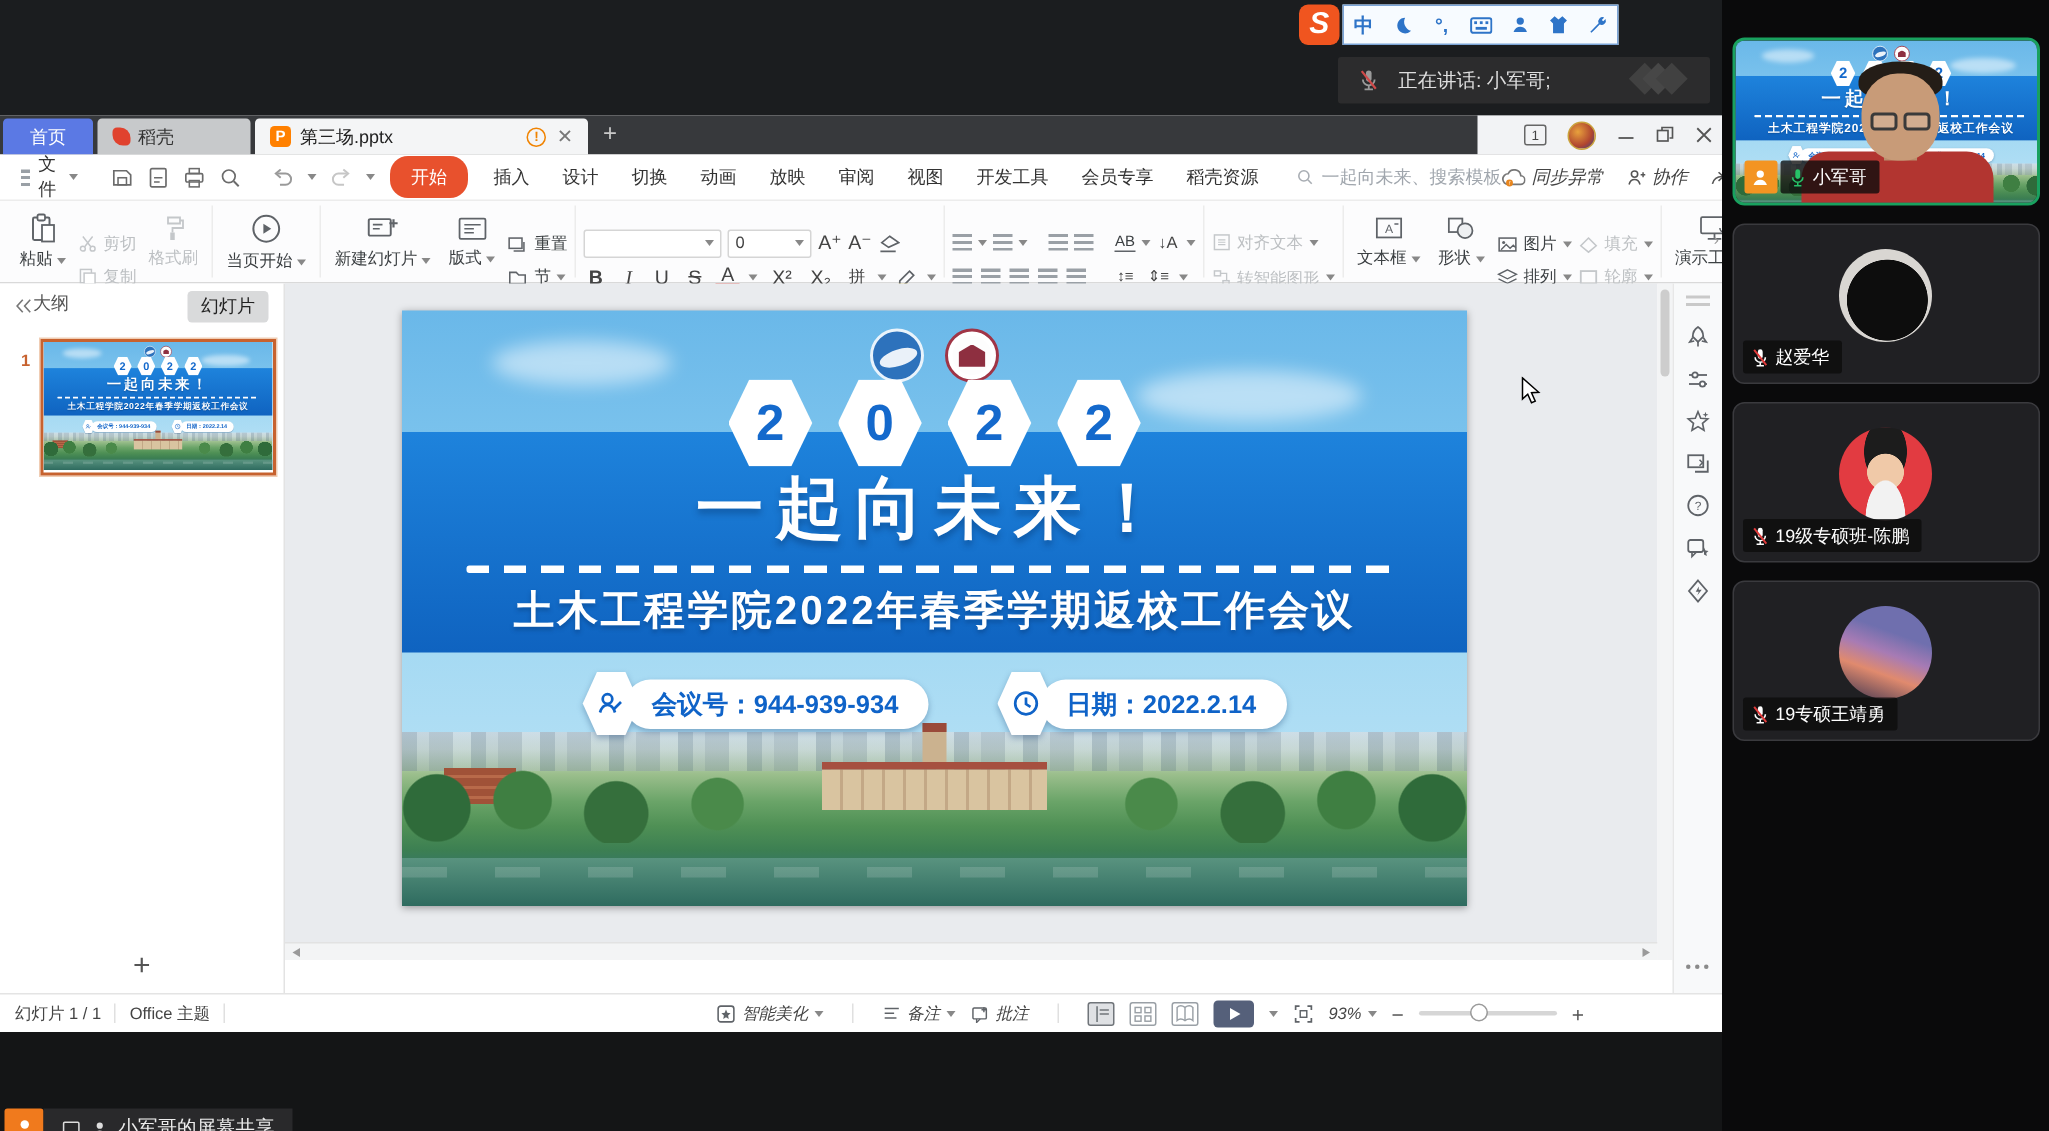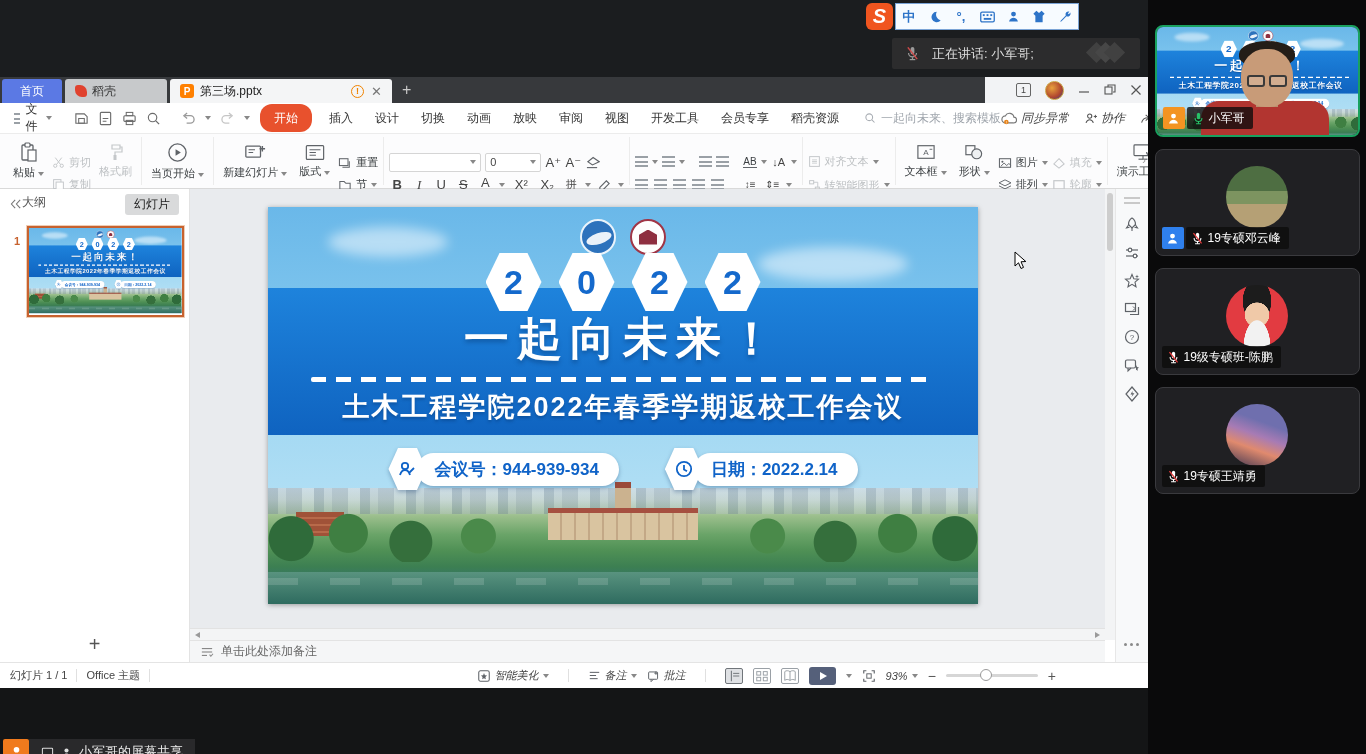--- a/index.html
+++ b/index.html
@@ -800,29 +800,20 @@
           <path d="M8 1 14 8 8 15 2 8z" fill="none" stroke="#5f6368" stroke-width="1.2"></path>
           <path d="M8.5 5 6.5 8.5h2L7.5 11l3-3.8H8.5z" fill="#5f6368"></path>
         </svg>
       <div class="dots3">
           <i></i>
           <i></i>
           <i></i>
         </div>
     </div>
 
-    <div class="notesbar">
-      <svg width="14" height="12" viewBox="0 0 16 14">
-          <line x1="2" y1="3" x2="14" y2="3" stroke="#888" stroke-width="1.3"></line>
-          <line x1="2" y1="7" x2="14" y2="7" stroke="#888" stroke-width="1.3"></line>
-          <line x1="2" y1="11" x2="8" y2="11" stroke="#888" stroke-width="1.3"></line>
-          <path d="M11 10l1.5 2 2.5-3" fill="none" stroke="#888" stroke-width="1.2"></path>
-        </svg>
-      <span>单击此处添加备注</span>
-    </div>
 
     <div class="statusbar">
       <span>幻灯片 1 / 1</span>
       <span class="sb-sep"></span>
       <span>Office 主题</span>
       <span class="sb-sep"></span>
       <div class="sb-right">
         <div class="mitem">
           <svg width="14" height="14" viewBox="0 0 16 16">
               <rect x="2" y="2" width="12" height="12" rx="2" fill="none" stroke="#5f6368" stroke-width="1.2"></rect>
@@ -991,42 +982,36 @@
               <rect x="6" y="1.5" width="4" height="8" rx="2" fill="#27c268"></rect>
               <path d="M3.8 8a4.2 4.2 0 0 0 8.4 0" stroke="#27c268" stroke-width="1.3" fill="none"></path>
               <line x1="8" y1="12.5" x2="8" y2="15" stroke="#27c268" stroke-width="1.3"></line>
               <line x1="5" y1="15" x2="11" y2="15" stroke="#27c268" stroke-width="1.3"></line>
             </svg>
           <span class="nm">小军哥</span>
         </div>
       </div>
     </div>
 
-
     <div class="tile">
-      <div class="avatar-c a-deng"></div>
+      <div class="avatar-c a-zhao"></div>
       <div class="badge-row">
-        <div class="role-badge blue">
-          <svg width="13" height="13" viewBox="0 0 16 16">
-              <circle cx="8" cy="5" r="3" fill="#fff"></circle>
-              <path d="M2.5 14c.9-3 3-4.4 5.5-4.4s4.6 1.4 5.5 4.4z" fill="#fff"></path>
-            </svg>
-        </div>
         <div class="name-bar">
           <svg width="13" height="15" viewBox="0 0 16 17">
               <rect x="6" y="1.5" width="4" height="8" rx="2" fill="#fff"></rect>
               <path d="M3.8 8a4.2 4.2 0 0 0 8.4 0" stroke="#fff" stroke-width="1.3" fill="none"></path>
               <line x1="8" y1="12.5" x2="8" y2="15" stroke="#fff" stroke-width="1.3"></line>
               <line x1="5" y1="15" x2="11" y2="15" stroke="#fff" stroke-width="1.3"></line>
               <line x1="3" y1="2" x2="13" y2="14.5" stroke="#e23b3b" stroke-width="1.6"></line>
             </svg>
-          <span class="nm">19专硕邓云峰</span>
-        </div>
-      </div>
-    </div>
+          <span class="nm">赵爱华</span>
+        </div>
+      </div>
+    </div>
+
 
     <div class="tile">
       <div class="avatar-c a-chen"></div>
       <div class="badge-row">
         <div class="name-bar">
           <svg width="13" height="15" viewBox="0 0 16 17">
               <rect x="6" y="1.5" width="4" height="8" rx="2" fill="#fff"></rect>
               <path d="M3.8 8a4.2 4.2 0 0 0 8.4 0" stroke="#fff" stroke-width="1.3" fill="none"></path>
               <line x1="8" y1="12.5" x2="8" y2="15" stroke="#fff" stroke-width="1.3"></line>
               <line x1="5" y1="15" x2="11" y2="15" stroke="#fff" stroke-width="1.3"></line>

